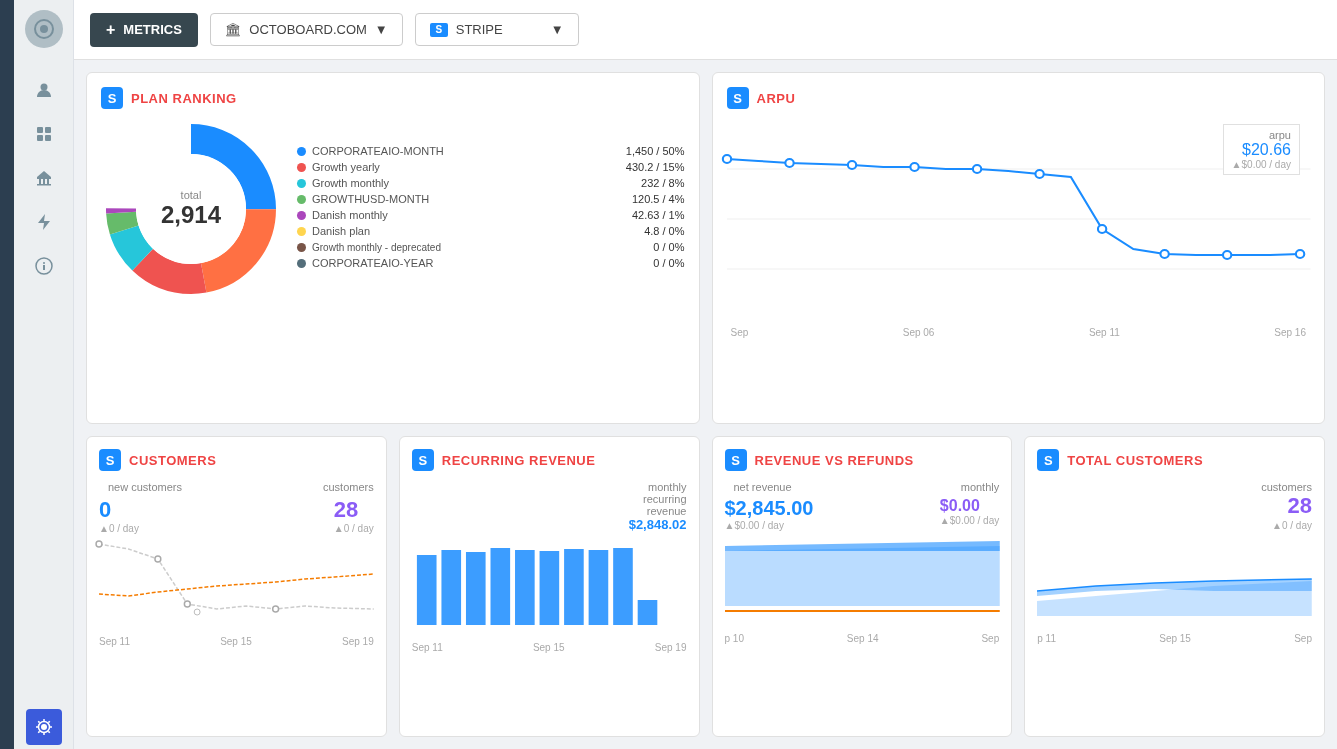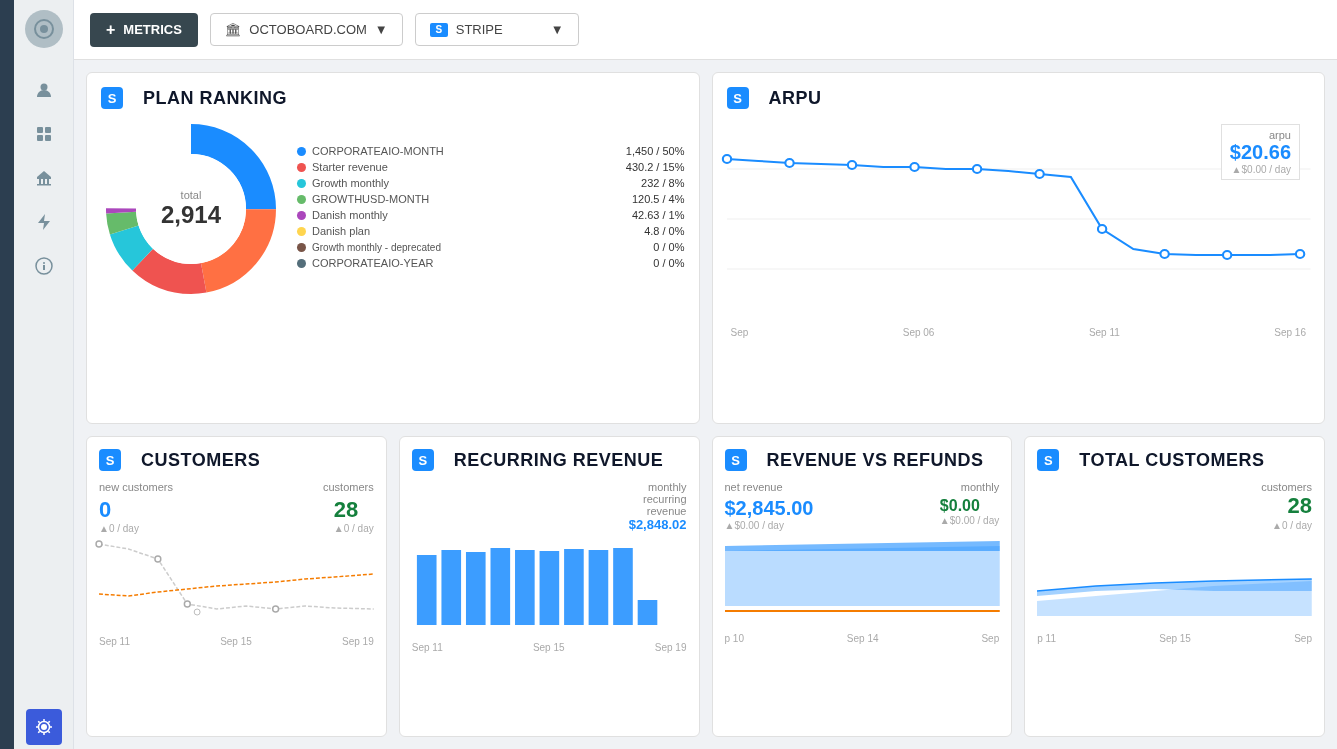--- a/index.html
+++ b/index.html
@@ -127,26 +127,25 @@
       border-radius: 4px;
       display: flex;
       align-items: center;
       justify-content: center;
       color: white;
       font-weight: bold;
       font-size: 13px;
       flex-shrink: 0;
     }
     .card-title {
-      font-size: 18px;
+      font-size: 13px;
       font-weight: bold;
-      color: #0f172a;
+      color: #ef4444;
       letter-spacing: 0.5px;
       text-transform: uppercase;
-      margin-left: 12px;
     }
 
     
     .plan-ranking-card {
       grid-column: 1;
       grid-row: 1;
     }
     .plan-ranking-inner {
       display: flex;
       gap: 16px;
@@ -212,22 +211,22 @@
       right: 10px;
       top: 5px;
       background: white;
       border: 1px solid #e0e0e0;
       padding: 4px 8px;
       font-size: 11px;
       color: #888;
       text-align: right;
     }
     .arpu-value {
-      font-size: 20px;
-      font-weight: bold;
+      font-size: 16px;
+      font-weight: normal;
       color: #1a8cff;
     }
     .arpu-sub {
       font-size: 10px;
       color: #aaa;
     }
     .chart-labels {
       display: flex;
       justify-content: space-between;
       font-size: 10px;
@@ -253,21 +252,21 @@
     }
 
     .metric-value {
       font-size: 22px;
       font-weight: bold;
     }
     .metric-sub {
       font-size: 10px;
       color: #aaa;
     }
-    .metric-value.orange { color: #15803d; }
+    .metric-value.orange { color: #8b5cf6; }
     .metric-value.blue { color: #1a8cff; }
 
     .chart-mini {
       height: 100px;
       position: relative;
     }
 
     
     svg { overflow: visible; }
 
@@ -278,20 +277,21 @@
       color: #aaa;
       margin-top: 2px;
     }
 
     .two-col-header {
       display: flex;
       justify-content: space-between;
       font-size: 11px;
       color: #888;
       margin-bottom: 4px;
+      margin-left: 9px;
     }
 
     .value-row {
       display: flex;
       justify-content: space-between;
       align-items: flex-start;
     }
   </style>
 </head>
 <body>
@@ -397,21 +397,21 @@
           </div>
         </div>
         <div class="legend">
           <div class="legend-item">
             <div class="legend-dot" style="background:#1a8cff"></div>
             <span class="legend-name">CORPORATEAIO-MONTH</span>
             <span class="legend-value">1,450 / 50%</span>
           </div>
           <div class="legend-item">
             <div class="legend-dot" style="background:#ef5350"></div>
-            <span class="legend-name">Starter revenue</span>
+            <span class="legend-name">Growth yearly</span>
             <span class="legend-value">430.2 / 15%</span>
           </div>
           <div class="legend-item">
             <div class="legend-dot" style="background:#26c6da"></div>
             <span class="legend-name">Growth monthly</span>
             <span class="legend-value">232 /  8%</span>
           </div>
           <div class="legend-item">
             <div class="legend-dot" style="background:#66bb6a"></div>
             <span class="legend-name">GROWTHUSD-MONTH</span>

